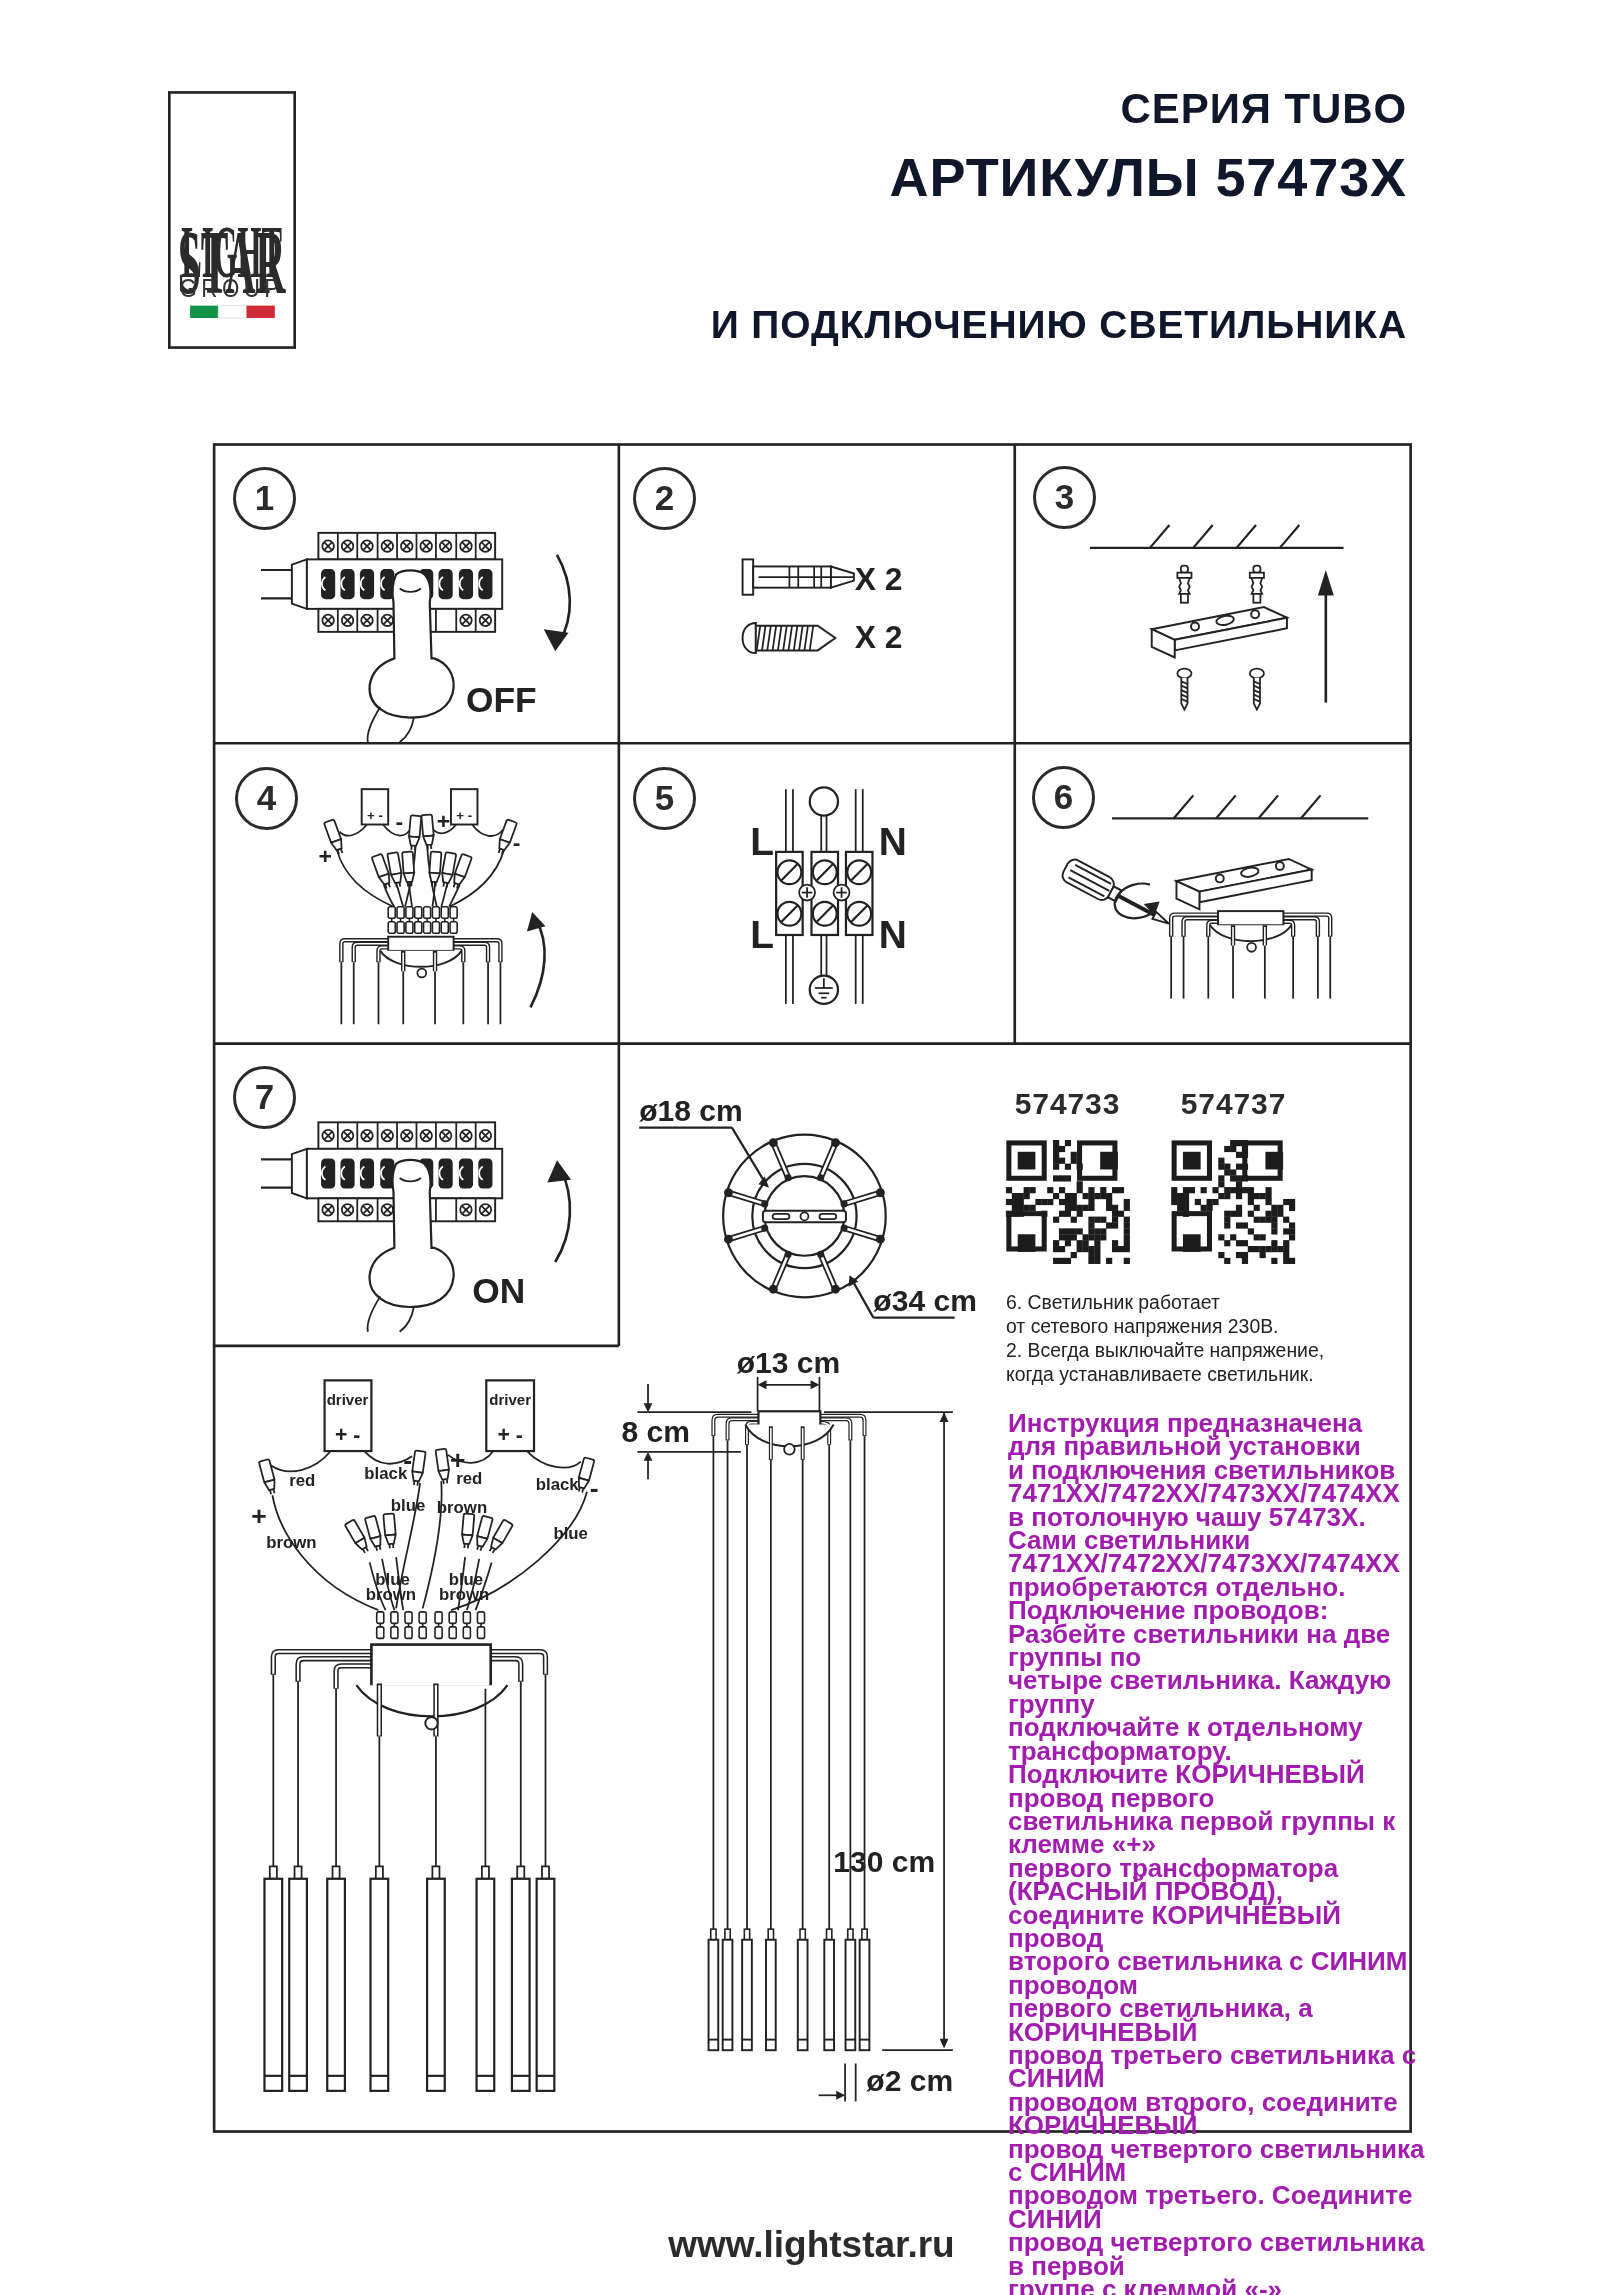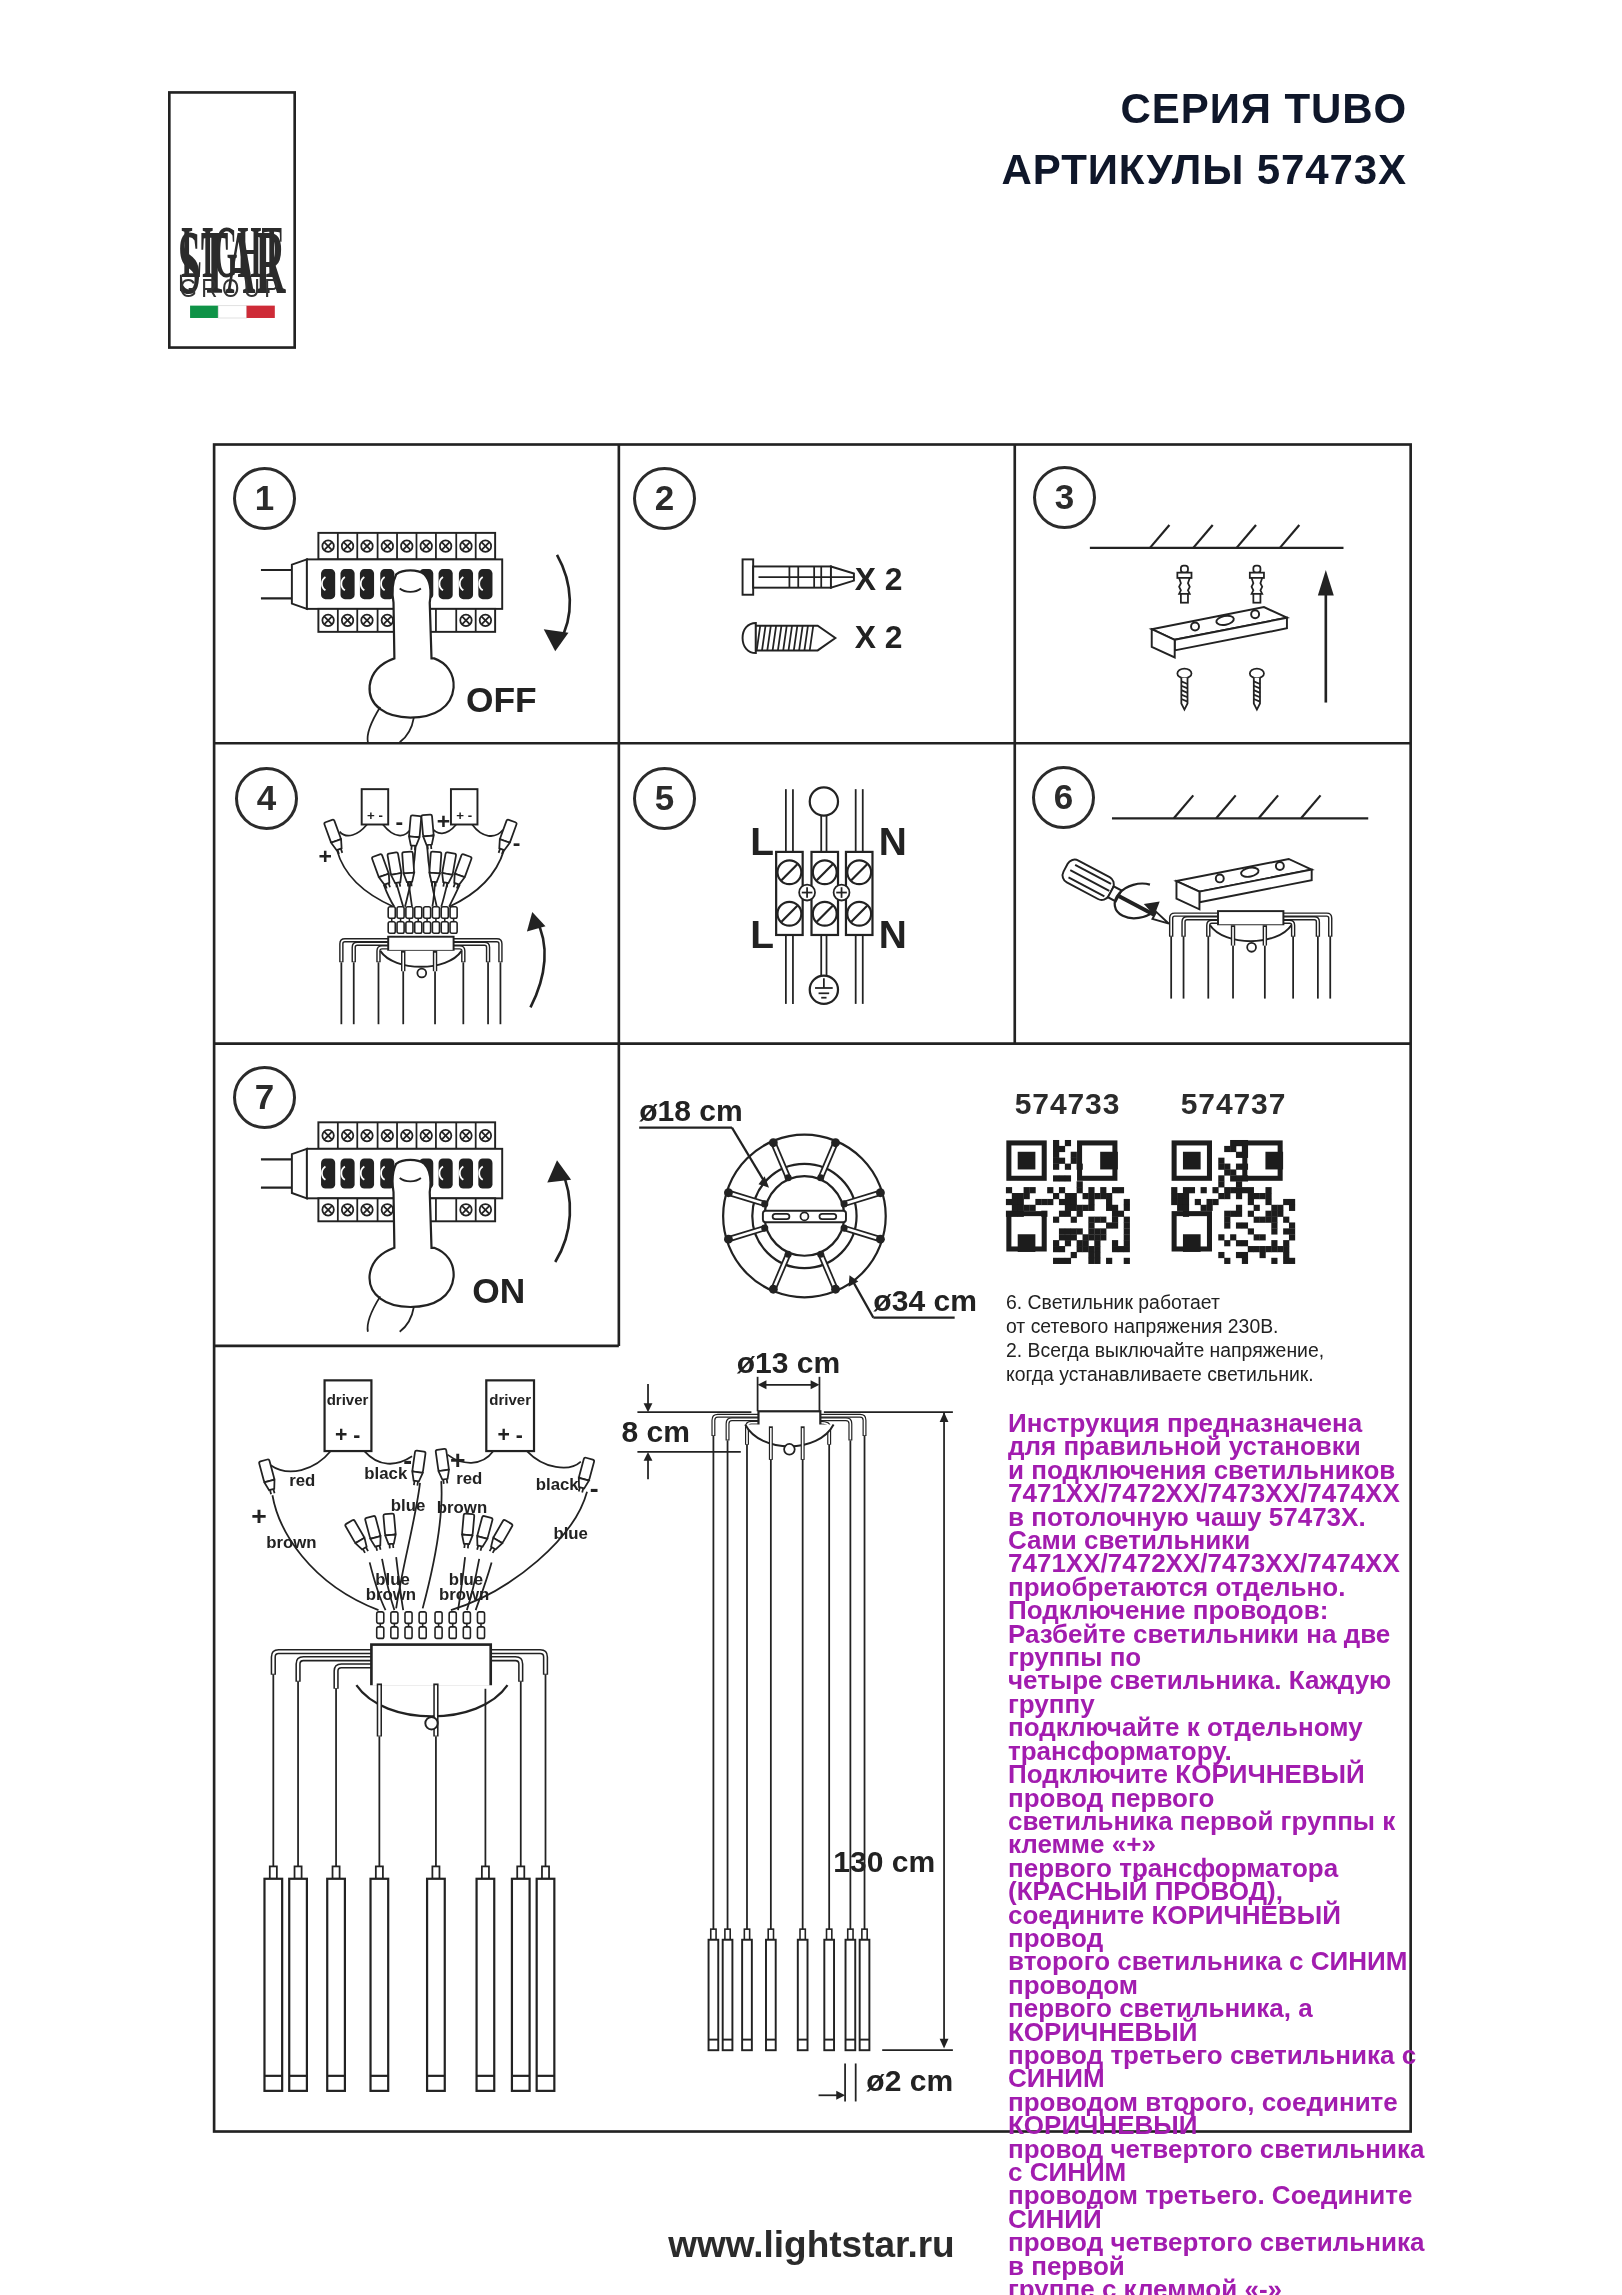--- a/index.html
+++ b/index.html
@@ -1,21 +1,21 @@
 <!DOCTYPE html>
 <html style="font-size:14px"><head>
 <meta charset="utf-8">
 <style>
   html,body{margin:0;padding:0;background:#e8e8e8;}
   .page{position:relative;width:1623px;height:2295px;background:#ffffff;
         font-family:"Liberation Sans",sans-serif;color:#222;overflow:hidden;margin:0 auto;}
   .abs{position:absolute;}
   .hdr{position:absolute;right:216px;text-align:right;font-weight:bold;color:#0f172a;white-space:nowrap;}
   .hdr-series{top:85px;font-size:42px;letter-spacing:0.9px;}
-  .hdr-articles{top:146px;font-size:42px;letter-spacing:0.9px;text-align:right;}
+  .hdr-articles{top:146px;font-size:54px;letter-spacing:0.9px;text-align:right;}
   .hdr-t1{top:255px;font-size:39px;letter-spacing:0.9px;}
   .hdr-t2{top:303px;font-size:39px;letter-spacing:0.9px;}
   .stepnum{position:absolute;width:57px;height:57px;border:3.1px solid #2b2b2b;border-radius:50%;
            font-size:35px;font-weight:bold;text-align:center;line-height:55px;color:#2b2b2b;background:#fff;}
   .prod{position:absolute;width:133px;text-align:center;font-size:30px;font-weight:bold;color:#2b2b2b;letter-spacing:0.9px;}
   .notes{position:absolute;left:1006px;top:1290px;width:415px;font-size:19.4px;line-height:24px;
          white-space:pre-line;color:#222;}
   .instr{position:absolute;left:1008px;top:1412px;width:420px;font-size:26px;line-height:23.4px;
          font-weight:bold;white-space:pre-line;color:#a21caf;}
   .footer{position:absolute;left:0;top:2224px;width:100%;text-align:center;
@@ -43,20 +43,21 @@
     <text x="72" y="233" text-anchor="middle" textLength="118" lengthAdjust="spacingAndGlyphs" style="font-family:'Liberation Sans',sans-serif;font-size:30px;letter-spacing:6px" fill="#333">GROUP</text>
     <g>
       <rect x="25" y="243" width="32" height="14" fill="#0f9347"></rect>
       <rect x="57" y="243" width="32" height="14" fill="#ffffff" stroke="#dddddd" stroke-width="1"></rect>
       <rect x="89" y="243" width="32" height="14" fill="#ce2b37"></rect>
     </g>
   </svg>
 
   <div class="hdr hdr-series">СЕРИЯ TUBO</div>
   <div class="hdr hdr-articles">АРТИКУЛЫ 57473X</div>
+  <div class="hdr hdr-t2">И ПОДКЛЮЧЕНИЮ СВЕТИЛЬНИКА</div>
 
   <svg width="1623" height="2295" viewBox="0 0 1836 2597">
     <defs>
       <g id="scrw" class="s2" fill="#fff">
         <circle r="6.5"></circle>
           <line x1="-4.2" y1="-4.2" x2="4.2" y2="4.2"></line>
           <line x1="-4.2" y1="4.2" x2="4.2" y2="-4.2"></line>
       </g>
       <g id="tog">
         <rect x="-8" y="-17" width="16" height="34" rx="5" fill="#222"></rect>

